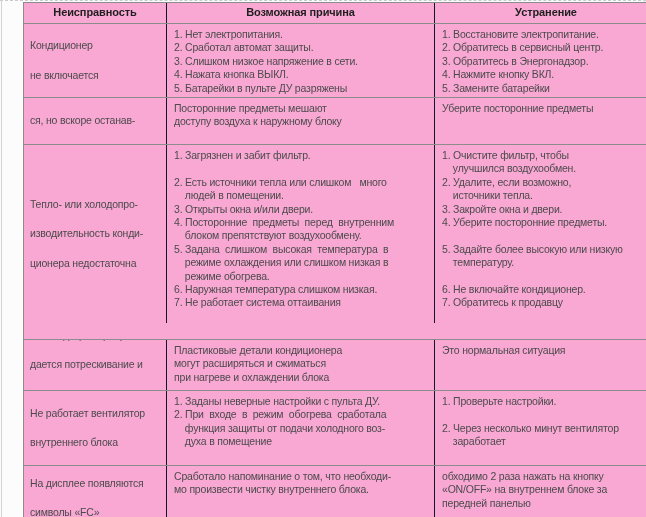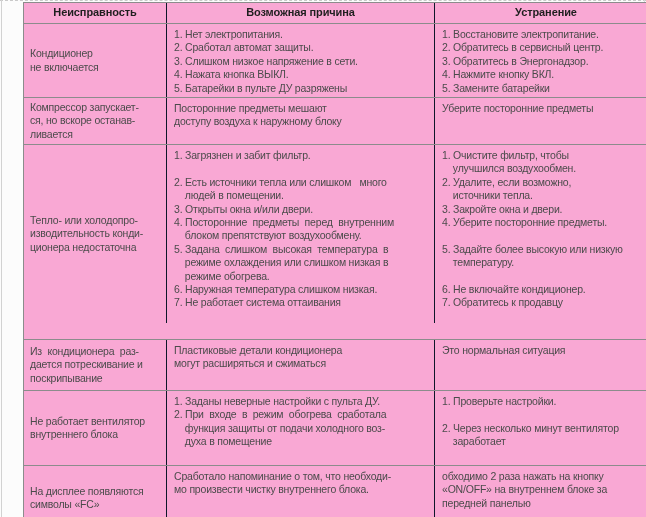--- a/index.html
+++ b/index.html
@@ -68,20 +68,21 @@
     font-weight: bold;
     color: #1f1f1f;
     letter-spacing: -0.1px;
   }
   .pcell {
     display: flex;
     flex-direction: column;
     justify-content: center;
     padding-top: 0;
     padding-left: 6px;
+    gap: 16px;
   }
   .h-h  { height: 20px; }
   .h-r0 { height: 74px; }
   .h-r1 { height: 47px; }
   .h-r2 { height: 179px; }
   .h-r3 { height: 51px; margin-top: 16px; }
   .h-r4 { height: 75px; }
   .h-r5 { height: 65px; }
   .line {
     white-space: pre;
@@ -177,20 +178,21 @@
 
   <div class="row h-r3">
     <div class="cell pcell">
         <div class="line">Из  кондиционера  раз-</div>
         <div class="line">дается потрескивание и</div>
         <div class="line">поскрипывание</div>
       </div>
     <div class="cell">
         <div class="line">Пластиковые детали кондиционера</div>
         <div class="line">могут расширяться и сжиматься</div>
+        <div class="line">при нагреве и охлаждении блока</div>
       </div>
     <div class="cell">
         <div class="line">Это нормальная ситуация</div>
       </div>
   </div>
 
   <div class="row h-r4">
     <div class="cell pcell">
         <div class="line">Не работает вентилятор</div>
         <div class="line">внутреннего блока</div>

